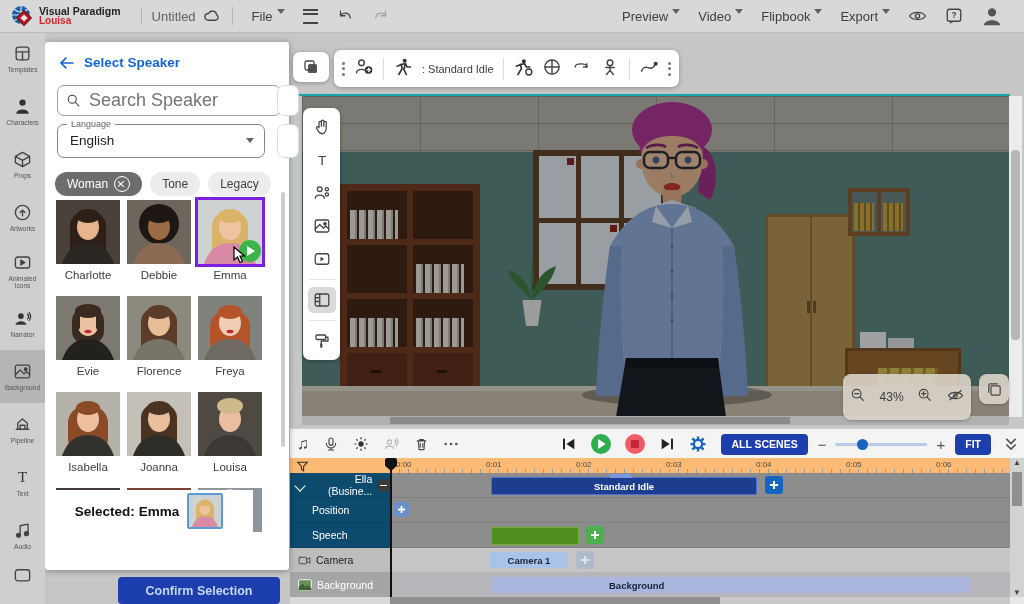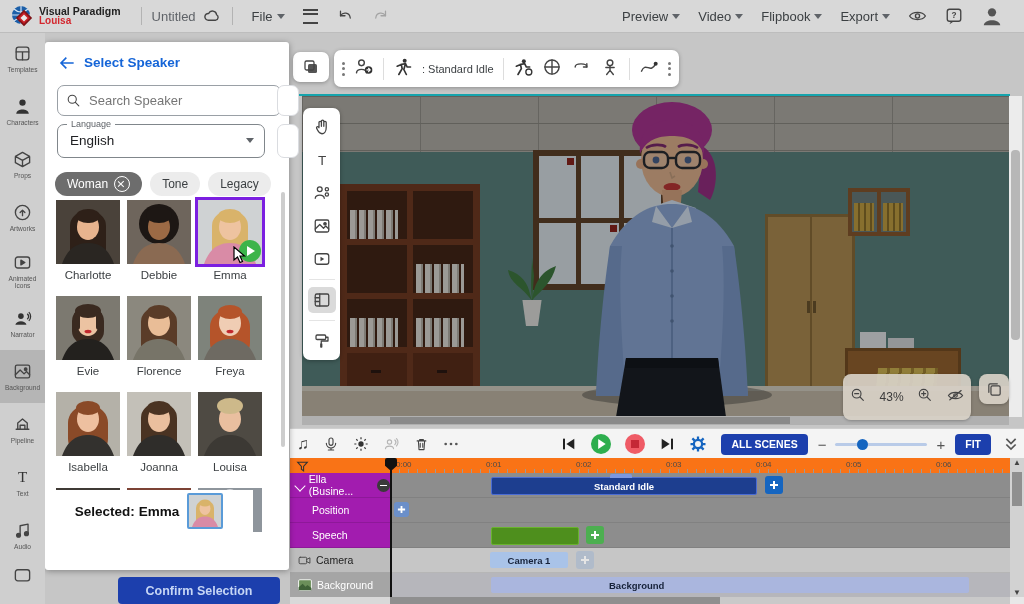--- a/index.html
+++ b/index.html
@@ -8,39 +8,39 @@
   #app{position:relative;width:1024px;height:604px;}
   svg.ln{stroke:#444;fill:none;stroke-width:1.7;stroke-linecap:round;stroke-linejoin:round;}
   
   #header{left:0;top:0;width:1024px;height:32px;background:#d8d8d8;border-bottom:1px solid #bdbdbd;
     display:flex;align-items:center;z-index:20;}
   .brand{display:flex;align-items:center;gap:5px;padding:0 10px;}
   .brand-txt{line-height:10px;font-size:10.5px;font-weight:bold;color:#222;}
   .brand-txt .online{color:#d3272e;font-weight:bold;font-size:10px;}
   .vdiv{width:1px;height:18px;background:#b3b3b3;margin:0 10px;}
   .doc-title{color:#5f6368;font-size:13px;margin-right:6px;}
-  .menu-item{color:#3c4043;font-size:13px;margin:0 9px;display:flex;align-items:center;gap:4px;cursor:default;}
+  .menu-item{color:#3c4043;font-size:13px;margin:0 9px;display:flex;align-items:flex-start;gap:4px;cursor:default;}
   .caret{width:0;height:0;border-left:4px solid transparent;border-right:4px solid transparent;border-top:5px solid #5f6368;display:inline-block;}
   .hamb{width:15px;height:11px;border-top:2px solid #444;border-bottom:2px solid #444;position:relative;}
   .hamb::after{content:"";position:absolute;left:0;top:2.5px;width:15px;height:2px;background:#444;}
   #header-right{margin-left:auto;display:flex;align-items:center;padding-right:12px;}
   .faded{opacity:.35;}
   
   #sidebar{left:0;top:32px;width:45px;height:572px;background:#cfcfcf;z-index:15;}
   .sb-item{width:45px;height:53px;display:flex;flex-direction:column;align-items:center;justify-content:center;gap:3px;}
   .sb-item.active{background:#b5b5b5;}
   .sb-label{font-size:6.6px;color:#555;text-align:center;line-height:7px;}
   
   #speaker-panel{left:45px;top:42px;width:244px;height:528px;background:#fff;border-radius:3px;
     box-shadow:0 1px 6px rgba(0,0,0,.35);z-index:12;}
   #panel-header{left:14px;top:13px;display:flex;align-items:center;gap:9px;color:var(--primary);}
   #panel-title{font-size:13.5px;font-weight:bold;}
   #search-box{left:12px;top:43px;width:206px;height:29px;border:1px solid #9aa0a6;border-radius:7px;
     display:flex;align-items:center;padding:0 8px;gap:6px;background:#fff;}
-  #search-box input{border:none;outline:none;font-size:13px;width:150px;color:#333;font-family:"Liberation Sans",sans-serif;background:transparent;}
+  #search-box input{border:none;outline:none;font-size:18px;width:150px;color:#333;font-family:"Liberation Sans",sans-serif;background:transparent;}
   #search-box input::placeholder{color:#757575;}
   #language-box{left:12px;top:82px;width:206px;height:32px;border:1px solid #80868b;border-radius:7px;position:absolute;background:#fff;}
   #language-legend{position:absolute;left:9px;top:-6px;background:#fff;padding:0 4px;font-size:9px;color:#5f6368;}
   #language-value{position:absolute;left:12px;top:8px;font-size:13.5px;color:#202124;}
   #language-caret{position:absolute;right:10px;top:13px;}
   #chips{left:10px;top:130px;display:flex;gap:8px;align-items:center;}
   .chip{height:24px;border-radius:13px;background:#ececec;color:#3c4043;font-size:12px;display:flex;align-items:center;padding:0 12px;gap:6px;}
   .chip.sel{background:#6d6d6d;color:#fff;}
   .chip-x{width:14px;height:14px;border:1.3px solid #fff;border-radius:50%;position:relative;}
   .chip-x::before,.chip-x::after{content:"";position:absolute;left:6px;top:3px;width:1.3px;height:8px;background:#fff;}
@@ -118,29 +118,29 @@
   #timeline{left:290px;top:428px;width:734px;height:176px;background:#e8e8e8;z-index:8;}
   #tl-toolbar{position:absolute;left:0;top:0;width:734px;height:30px;background:#f4f4f4;border-top:1px solid #cfcfcf;border-bottom:1px solid #cfcfcf;display:flex;align-items:center;}
   .tl-ic{margin:0 7px;display:flex;align-items:center;}
   .round-btn{width:20px;height:20px;border-radius:50%;display:flex;align-items:center;justify-content:center;}
   #btn-play{background:var(--green);} #btn-stop{background:#ef5b66;}
   #btn-stop i{width:8px;height:8px;background:#c42836;display:block;}
   .navy-btn{background:var(--navy);color:#fff;font-size:10.5px;font-weight:bold;border-radius:4px;height:21px;display:flex;align-items:center;padding:0 10px;}
   #tl-slider{width:92px;height:3px;background:#b9cbe8;border-radius:2px;position:relative;margin:0 6px;}
   #tl-slider .knob{position:absolute;left:22px;top:-4px;width:11px;height:11px;border-radius:50%;background:#1565c0;}
   .pm{font-size:15px;color:#555;margin:0 3px;}
-  #tl-ruler{position:absolute;left:0;top:30px;width:734px;height:15px;background:#f97316;border-bottom:1px solid #bcbcbc;}
+  #tl-ruler{position:absolute;left:0;top:30px;width:734px;height:15px;background:#fdba74;border-bottom:1px solid #bcbcbc;}
   #tl-ruler .minor{position:absolute;left:100px;bottom:0;width:620px;height:4px;
     background:repeating-linear-gradient(90deg,#9a9a9a 0 1px,transparent 1px 9px);}
   .tick-label{position:absolute;top:2px;font-size:8px;color:#4a4a4a;}
   #funnel{position:absolute;left:6px;top:32px;}
   .tl-row{position:absolute;left:0;width:734px;height:25px;}
   .tl-rowlabel{position:absolute;left:0;top:0;width:100px;height:25px;font-size:10.5px;display:flex;align-items:center;box-sizing:border-box;border-bottom:1px solid rgba(0,0,0,.12);}
   .tl-lane{position:absolute;left:100px;top:0;width:620px;height:25px;box-sizing:border-box;border-bottom:1px solid rgba(0,0,0,.08);}
-  .dark .tl-rowlabel{background:#a21caf;color:#fff;}
+  .dark .tl-rowlabel{background:#0c4a6e;color:#fff;text-align:right;}
   .dark .tl-lane{background:#8d8d8d;}
   .lite .tl-rowlabel{background:#bdbdbd;color:#222;}
   .lite .tl-lane{background:#c6c6c6;}
   .mid .tl-rowlabel{background:#a5a5a5;color:#fff;}
   .mid .tl-lane{background:#b6b6bb;}
   .bar{position:absolute;top:4px;height:16px;border-radius:2px;font-size:9.5px;display:flex;align-items:center;justify-content:center;}
   #bar-idle{left:101px;width:264px;background:#1d3e8f;border:1px solid #4a6cd4;color:#fff;font-weight:bold;}
   #bar-idle::before{content:"";position:absolute;top:-4px;left:118px;width:22px;height:4px;background:#7b97e0;border-radius:2px 2px 0 0;}
   .plus-btn{position:absolute;top:3px;width:18px;height:18px;border-radius:3px;display:flex;align-items:center;justify-content:center;}
   .plus-btn svg{stroke:#fff;stroke-width:2;}

